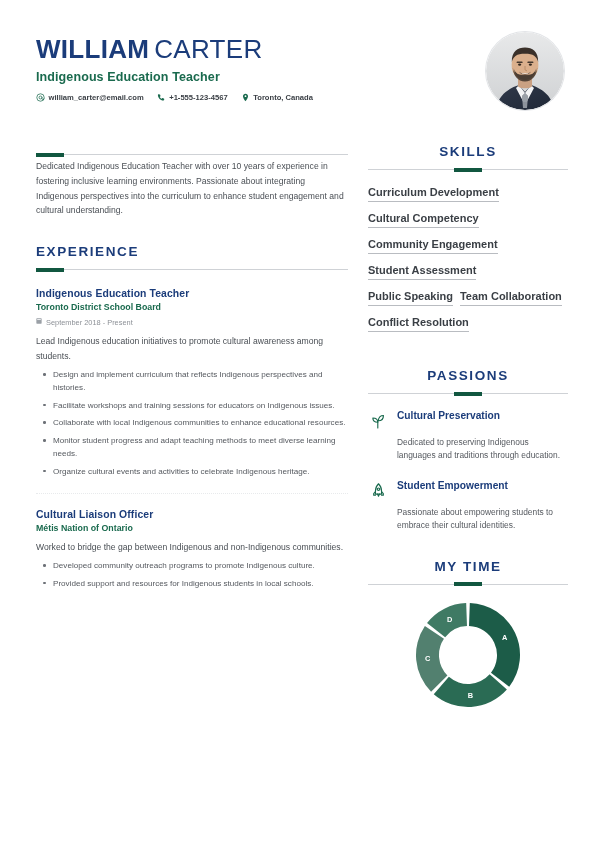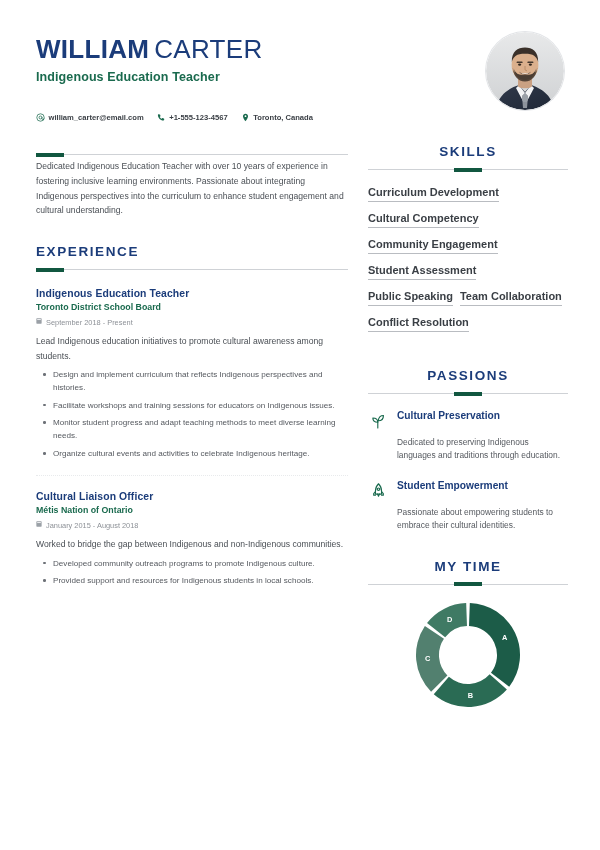--- a/index.html
+++ b/index.html
@@ -51,21 +51,21 @@
   .contact-row {
     margin-top: 9px;
     display: flex;
     align-items: center;
     gap: 13px;
     font-size: 7.6px;
     color: #3a3f45;
     font-weight: 700;
     white-space: nowrap;
   }
-  .contact-item { display: flex; align-items: center; gap: 3.5px; margin-top: 20px; }
+  .contact-item { display: flex; align-items: center; gap: 3.5px; }
   .contact-item svg { display: block; }
 
   .photo-wrap {
     width: 78px; height: 78px;
     border-radius: 50%;
     overflow: hidden;
     flex: 0 0 78px;
     margin-top: 2px;
     box-shadow: 0 0 0 1px #e2e4e7;
   }
@@ -346,37 +346,29 @@
                     <rect x="0.6" y="0.6" width="8.8" height="8.8" rx="1" fill="#9aa0a6"></rect>
                     <rect x="2" y="2" width="6" height="1.4" fill="#fff"></rect>
                   </svg>
               </span>
               <span>September 2018 - Present</span>
             </div>
             <div class="exp-desc">Lead Indigenous education initiatives to promote cultural awareness among students.</div>
             <ul class="exp-bullets">
               <li>Design and implement curriculum that reflects Indigenous perspectives and histories.</li>
               <li>Facilitate workshops and training sessions for educators on Indigenous issues.</li>
+              <li>Collaborate with local Indigenous communities to enhance educational resources.</li>
               <li>Monitor student progress and adapt teaching methods to meet diverse learning needs.</li>
               <li>Organize cultural events and activities to celebrate Indigenous heritage.</li>
             </ul>
           </div>
 
           <div class="exp-entry">
             <div class="exp-role">Cultural Liaison Officer</div>
             <div class="exp-company">Métis Nation of Ontario</div>
-            <div class="exp-date">
-              <span>
-                <svg width="6" height="6" viewBox="0 0 10 10">
-                    <rect x="0.6" y="0.6" width="8.8" height="8.8" rx="1" fill="#9aa0a6"></rect>
-                    <rect x="2" y="2" width="6" height="1.4" fill="#fff"></rect>
-                  </svg>
-              </span>
-              <span>January 2015 - August 2018</span>
-            </div>
             <div class="exp-desc">Worked to bridge the gap between Indigenous and non-Indigenous communities.</div>
             <ul class="exp-bullets">
               <li>Developed community outreach programs to promote Indigenous culture.</li>
               <li>Provided support and resources for Indigenous students in local schools.</li>
             </ul>
           </div>
 
         </div>
       </div>
 

